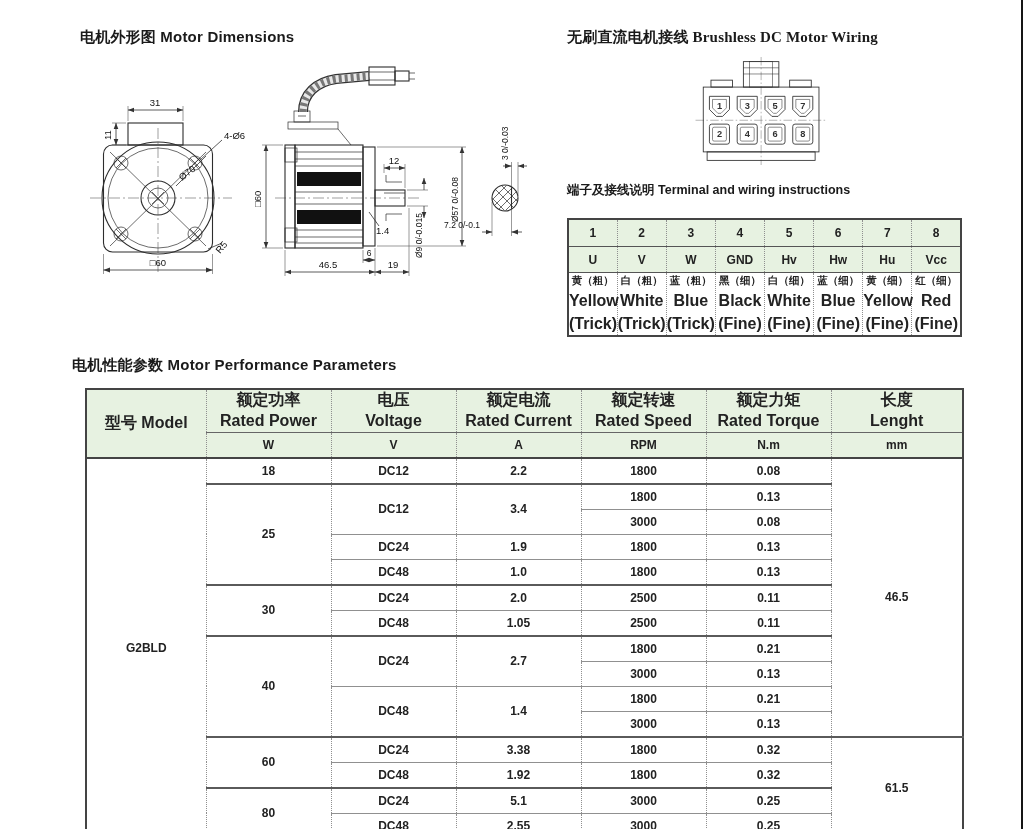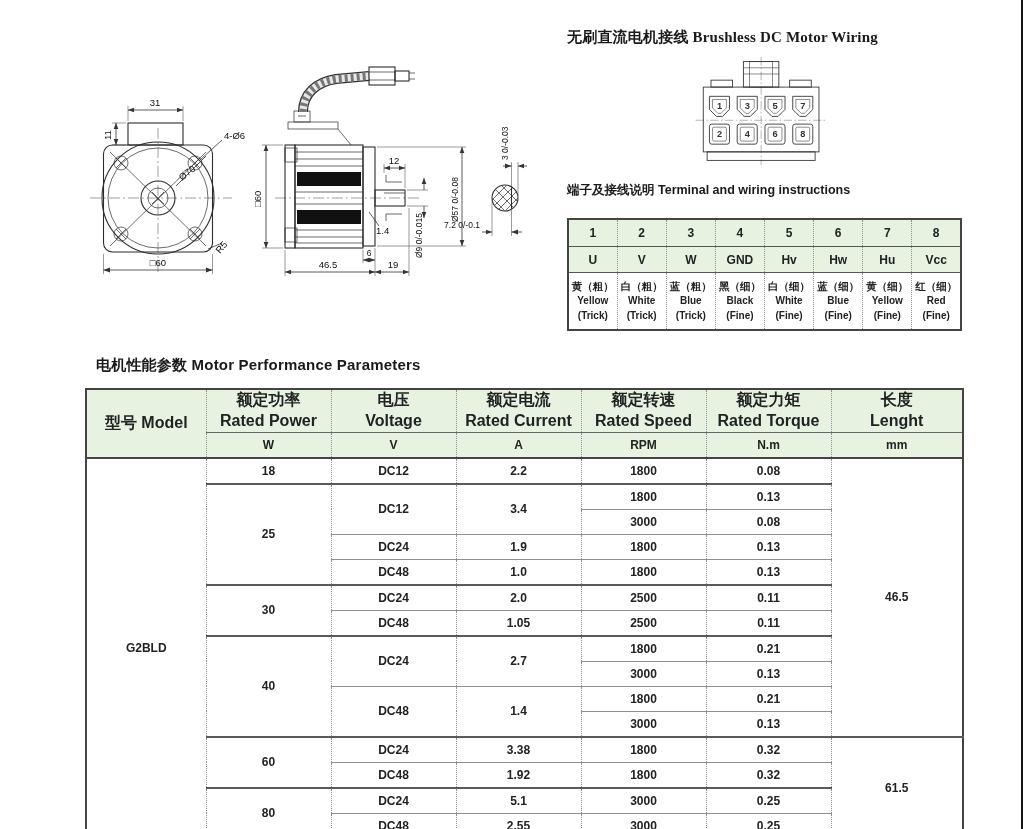--- a/index.html
+++ b/index.html
@@ -1,37 +1,37 @@
 <!DOCTYPE html>
 <html><head>
 <meta charset="utf-8">
 <style>
   html,body{margin:0;padding:0;background:#fff;}
   #page{position:relative;width:1036px;height:829px;background:#ffffff;overflow:hidden;
         font-family:"Liberation Sans",sans-serif;color:#1a1a1a;}
   .title{position:absolute;font-size:15px;font-weight:700;letter-spacing:.2px;white-space:nowrap;}
   #title-dim{left:80px;top:28px;}
   #title-wir{left:567px;top:28px;font-family:Liberation Serif, serif;}
-  #title-perf{left:96px;top:356px;}
+  #title-perf{left:72px;top:356px;}
   #subtitle-term{position:absolute;left:567px;top:182px;font-size:12.5px;font-weight:600;white-space:nowrap;}
   #page-edge{position:absolute;left:1021px;top:0;width:2px;height:829px;background:#151515;}
 
   
   table{border-collapse:collapse;table-layout:fixed;}
   td,th{padding:0;text-align:center;vertical-align:middle;font-weight:700;color:#222;}
 
   
   #wiretable{position:absolute;left:567px;top:218px;width:395px;border:2px solid #444;}
   #wiretable td{border-left:1px dotted #8f8f8f;font-size:12px;}
   #wiretable td:first-child{border-left:none;}
   #wiretable tr.wt-pins td{height:26px;background:#e7f2e1;}
   #wiretable tr.wt-sig td{height:25px;background:#e7f2e1;border-top:1.5px solid #555;}
   #wiretable tr.wt-col td{height:56px;background:#fff;border-top:1.5px solid #555;}
   .w-cn{font-size:10.5px;line-height:1.5;}
-  .w-en{font-size:10px;line-height:1.45;font-weight:700;}
+  .w-en{font-size:16px;line-height:1.45;font-weight:700;}
 
   
   #perftable{position:absolute;left:85px;top:388px;width:877px;border:2px solid #444;}
   #perftable th,#perftable td{border-left:1px dotted #8f8f8f;font-size:12px;}
   #perftable .first{border-left:none;}
   #perftable thead th{background:#e7f2e1;}
   #perftable tr.h1 th{height:40px;font-size:16px;}
   #perftable tr.h2 th{height:24px;border-top:1.2px solid #666;}
   #perftable thead{border-bottom:2px solid #444;}
   #perftable tbody td{height:24px;background:#fff;border-top:1.2px solid #909090;}
@@ -49,20 +49,21 @@
   .dim{stroke:#333;stroke-width:.8;fill:none;}
   .dtx{font-size:9.5px;fill:#111;font-weight:400;}
   .dtx-s{font-size:8.5px;fill:#111;font-weight:400;}
   .pin-num{font-size:12px;font-weight:700;fill:#333;text-anchor:middle;}
 </style>
 </head>
 <body>
 
 <div id="page">
 
+  <div id="title-dim" class="title">电机外形图 Motor Dimensions</div>
   <div id="title-wir" class="title">无刷直流电机接线 Brushless DC Motor Wiring</div>
 
   <svg id="drawing" viewBox="0 0 480 230">
     <defs>
       <marker id="mA" viewBox="0 0 10 10" refX="9" refY="5" markerWidth="9" markerHeight="9" orient="auto-start-reverse">
         <path d="M0,1.5 L9,5 L0,8.5 z" fill="#333"></path>
       </marker>
       <clipPath id="cpDetail">
           <circle cx="435" cy="138" r="12.6"></circle>
         </clipPath>

